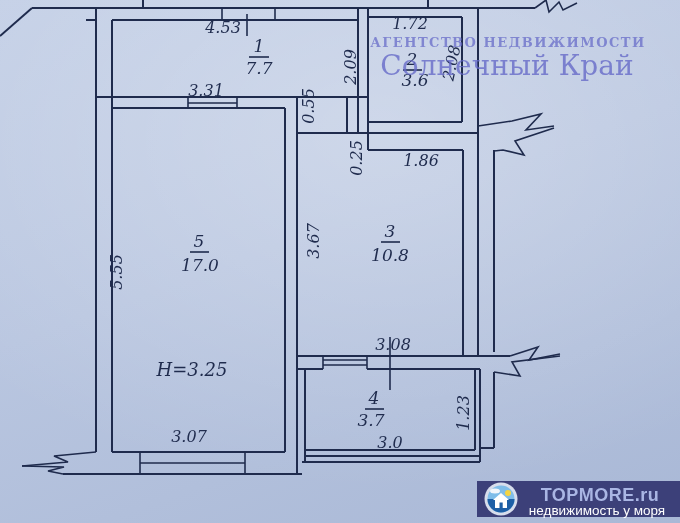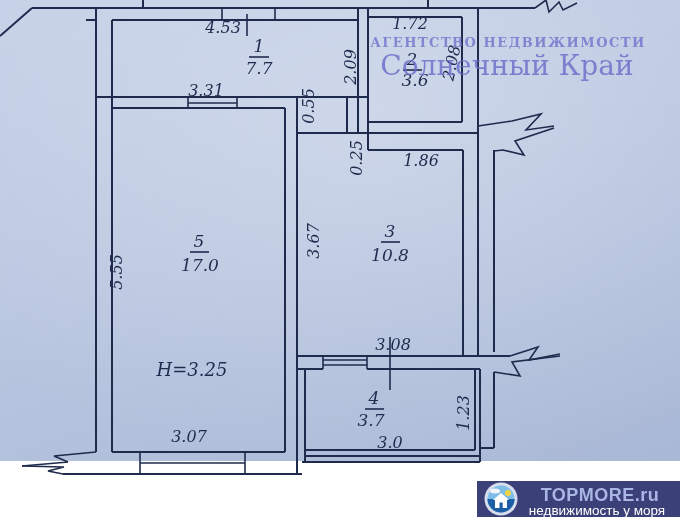--- a/index.html
+++ b/index.html
@@ -6,21 +6,21 @@
     --bg: #b9c6e0;
     --line: #1f2b4d;
     --wm: #6569c8;
     --banner-bg: #3c4079;
     --banner-title: #aab6e4;
     --banner-sub: #ffffff;
   }
   html, body { margin: 0; padding: 0; }
   body { width: 680px; height: 523px; overflow: hidden; }
   .photo {
-    width: 680px; height: 461px; position: relative;
+    width: 680px; height: 523px; position: relative;
     background:
       radial-gradient(ellipse 900px 600px at 55% 25%, rgba(255,255,255,0.28), rgba(255,255,255,0) 60%),
       linear-gradient(160deg, #c3cfe6 0%, var(--bg) 45%, #a9b8d6 100%);
     text-align: right;
   }
   svg { display: block; }
   .wall { stroke: var(--line); stroke-width: 2; fill: none; stroke-linecap: butt; stroke-linejoin: miter; }
   .thin { stroke-width: 1.6; }
   .dim {
     font-family: "DejaVu Serif", serif; font-style: italic;

